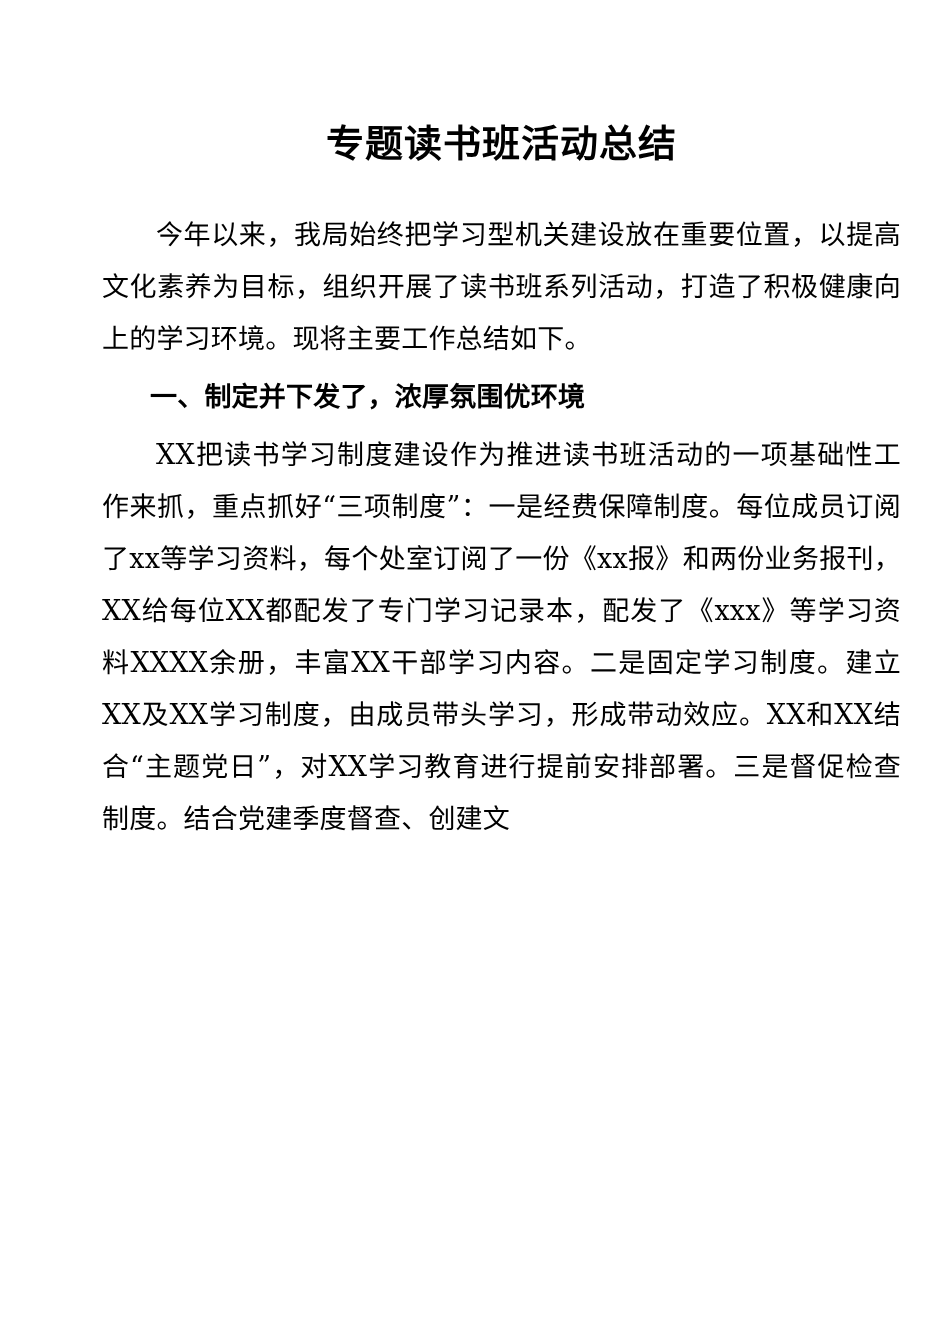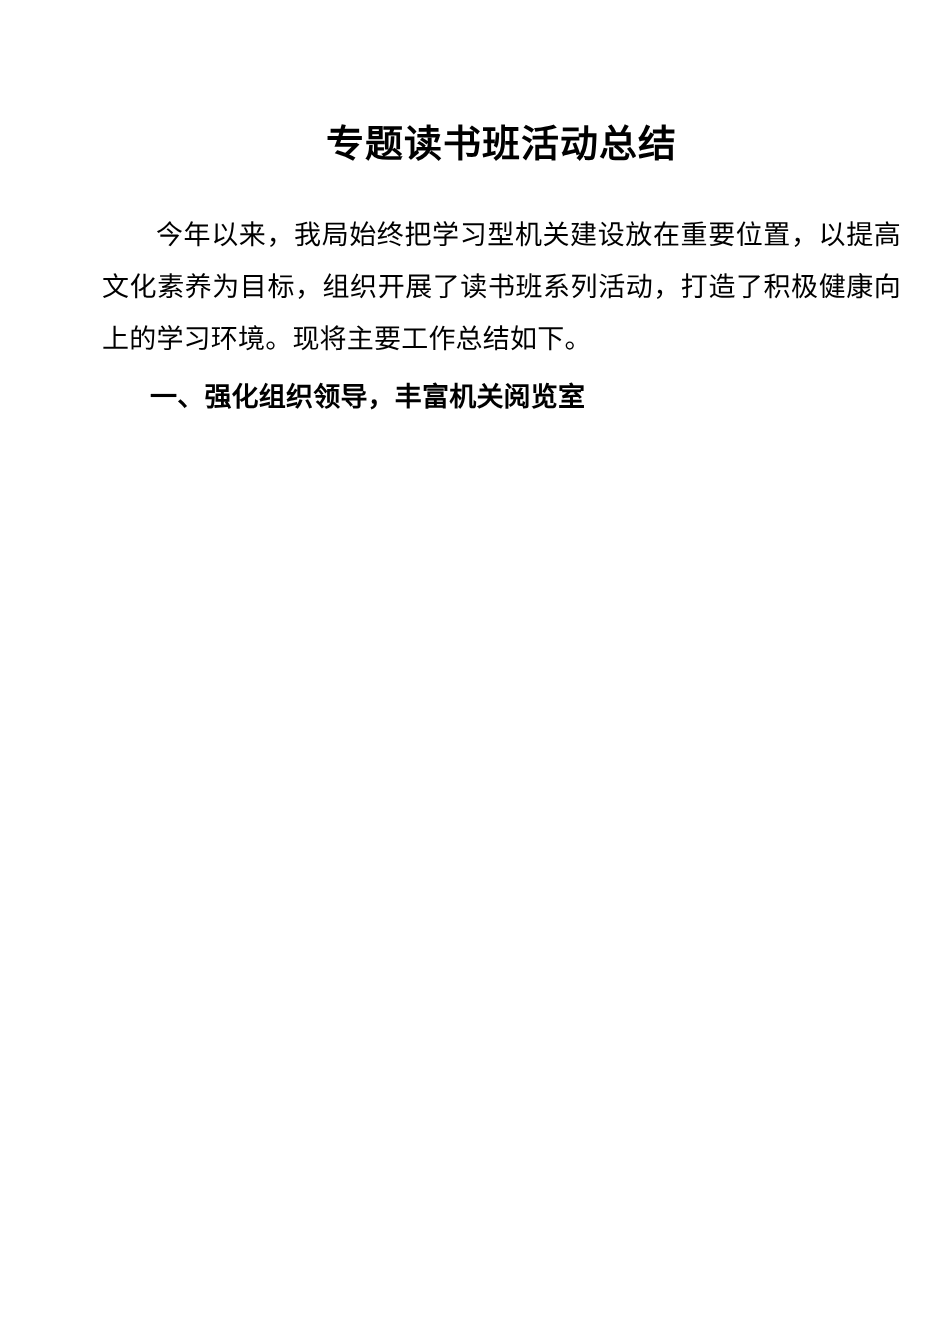--- a/index.html
+++ b/index.html
@@ -57,18 +57,19 @@
 </style>
 </head>
 <body>
 
 <div class="page">
 
   <h1 class="doc-title">专题读书班活动总结</h1>
 
   <p class="para">今年以来，我局始终把学习型机关建设放在重要位置，以提高文化素养为目标，组织开展了读书班系列活动，打造了积极健康向上的学习环境。现将主要工作总结如下。</p>
 
-  <h2 class="heading">一、强化组织领导，丰富机关阅览室</h2>
+  <h2 class="heading">一、制定并下发了，浓厚氛围优环境</h2>
 
 
 
+  <p class="para">XX把读书学习制度建设作为推进读书班活动的一项基础性工作来抓，重点抓好“三项制度”：一是经费保障制度。每位成员订阅了xx等学习资料，每个处室订阅了一份《xx报》和两份业务报刊，XX给每位XX都配发了专门学习记录本，配发了《xxx》等学习资料XXXX余册，丰富XX干部学习内容。二是固定学习制度。建立XX及XX学习制度，由成员带头学习，形成带动效应。XX和XX结合“主题党日”，对XX学习教育进行提前安排部署。三是督促检查制度。结合党建季度督查、创建文</p>
 
 </div>
 
 </body></html>

